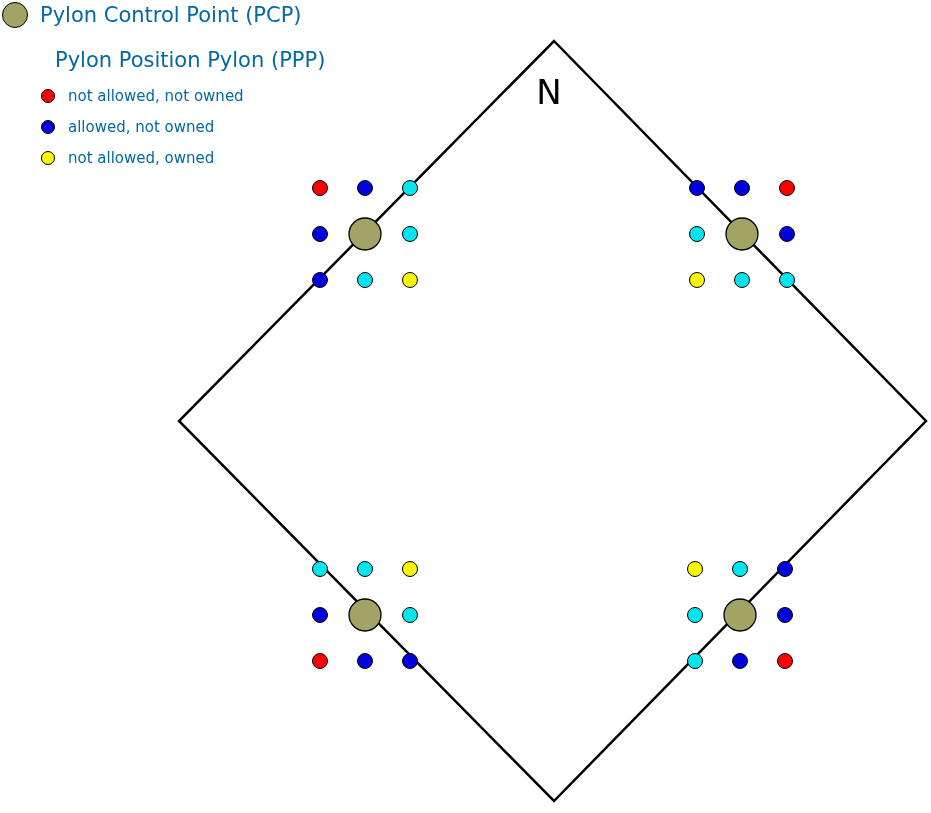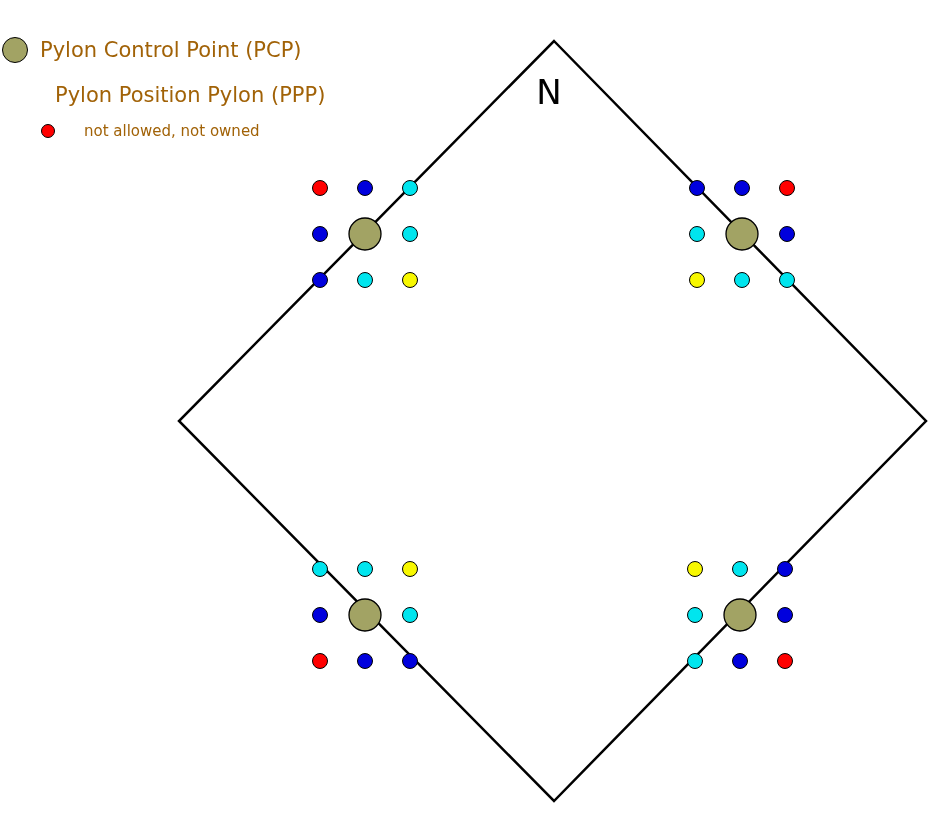--- a/index.html
+++ b/index.html
@@ -17,22 +17,21 @@
   }
   #diagram-svg {
     position: absolute;
     top: 0;
     left: 0;
   }
   .legend {
     position: absolute;
     top: 1px;
     left: 2px;
-    color: #a16207;
-    margin-top: 35px;
+    color: #0369a1;
   }
   .legend-title1 {
     display: flex;
     align-items: center;
     gap: 12px;
     font-size: 21px;
     height: 28px;
   }
   .pcp-swatch {
     width: 26px;
@@ -50,21 +49,21 @@
   .legend-items {
     margin-top: 14px;
     margin-left: 39px;
     display: flex;
     flex-direction: column;
     gap: 11px;
   }
   .legend-item {
     display: flex;
     align-items: center;
-    gap: 29px;
+    gap: 13px;
     font-size: 15px;
     height: 20px;
   }
   .ppp-swatch {
     width: 14px;
     height: 14px;
     border-radius: 50%;
     border: 1px solid #000;
     box-sizing: border-box;
     flex: 0 0 auto;
@@ -120,16 +119,24 @@
     <div class="legend-title1">
       <span class="pcp-swatch" style="background: rgb(162, 163, 100);"></span>
       <span>Pylon Control Point (PCP)</span>
     </div>
     <div class="legend-title2">Pylon Position Pylon (PPP)</div>
     <div class="legend-items">
       <div class="legend-item">
         <span class="ppp-swatch" style="background: rgb(255, 0, 0);"></span>
         <span>not allowed, not owned</span>
       </div>
+      <div class="legend-item">
+        <span class="ppp-swatch" style="background: rgb(0, 0, 221);"></span>
+        <span>allowed, not owned</span>
+      </div>
+      <div class="legend-item">
+        <span class="ppp-swatch" style="background: rgb(248, 248, 0);"></span>
+        <span>not allowed, owned</span>
+      </div>
     </div>
   </div>
 
 </div>
 
 </body></html>

